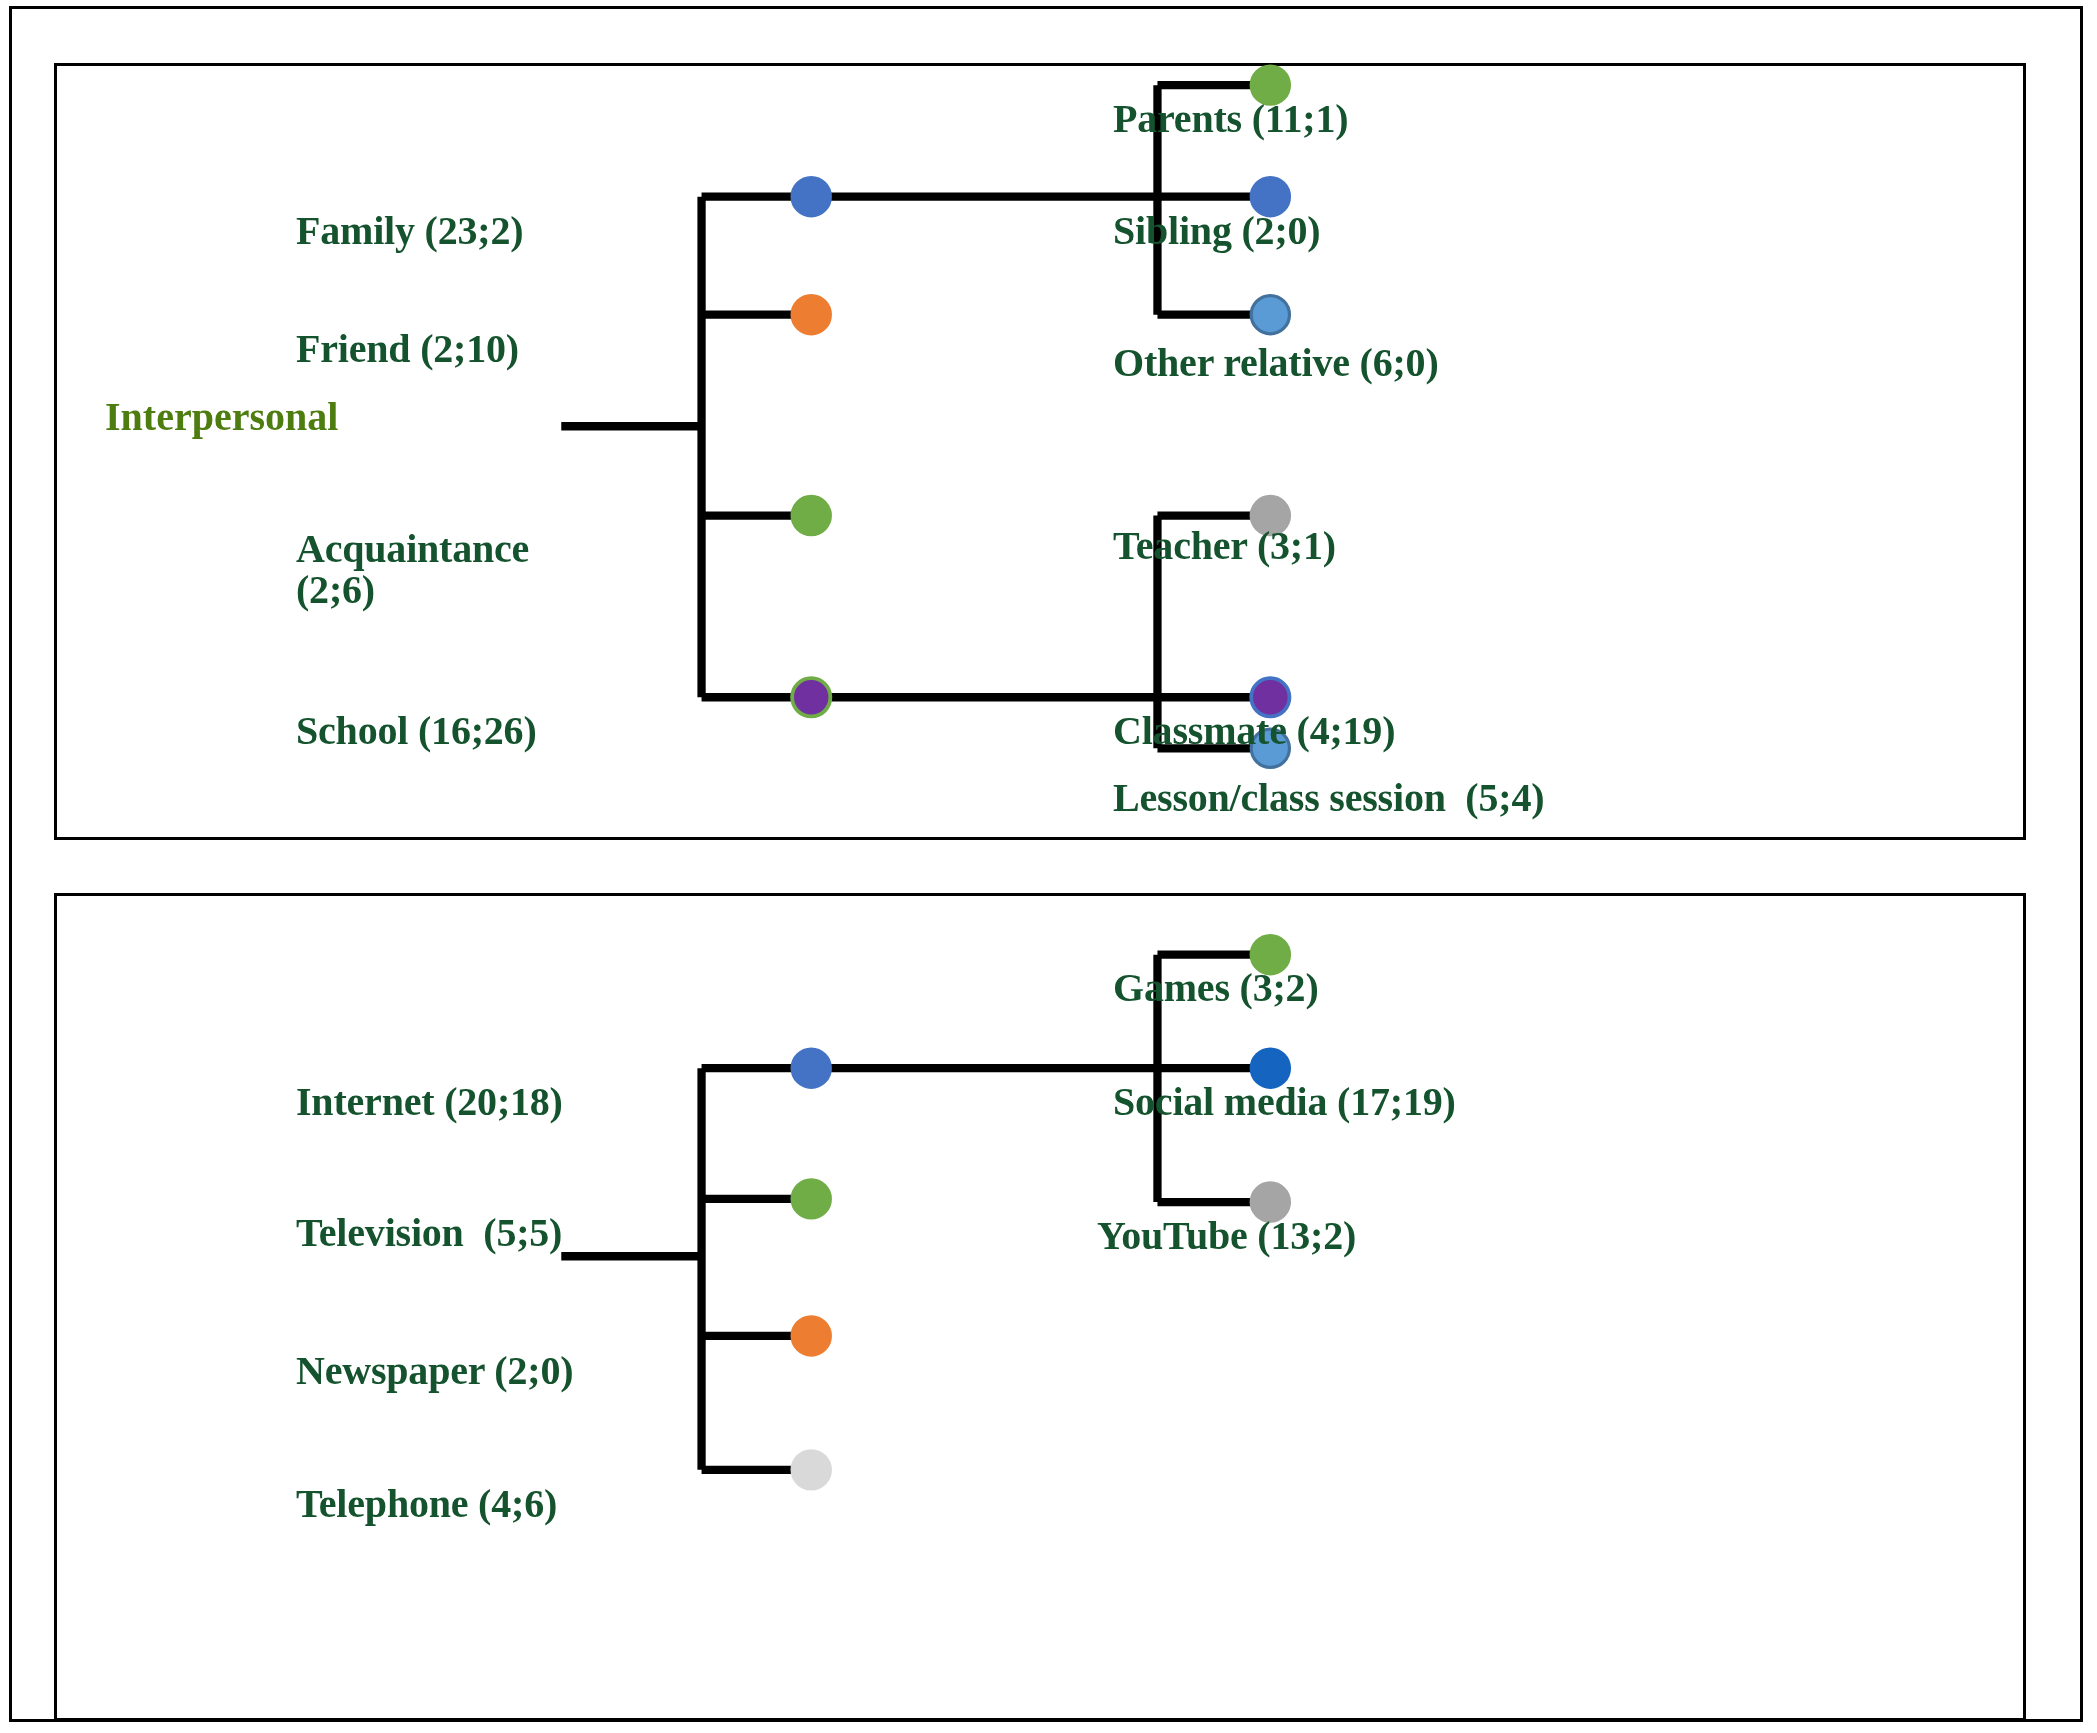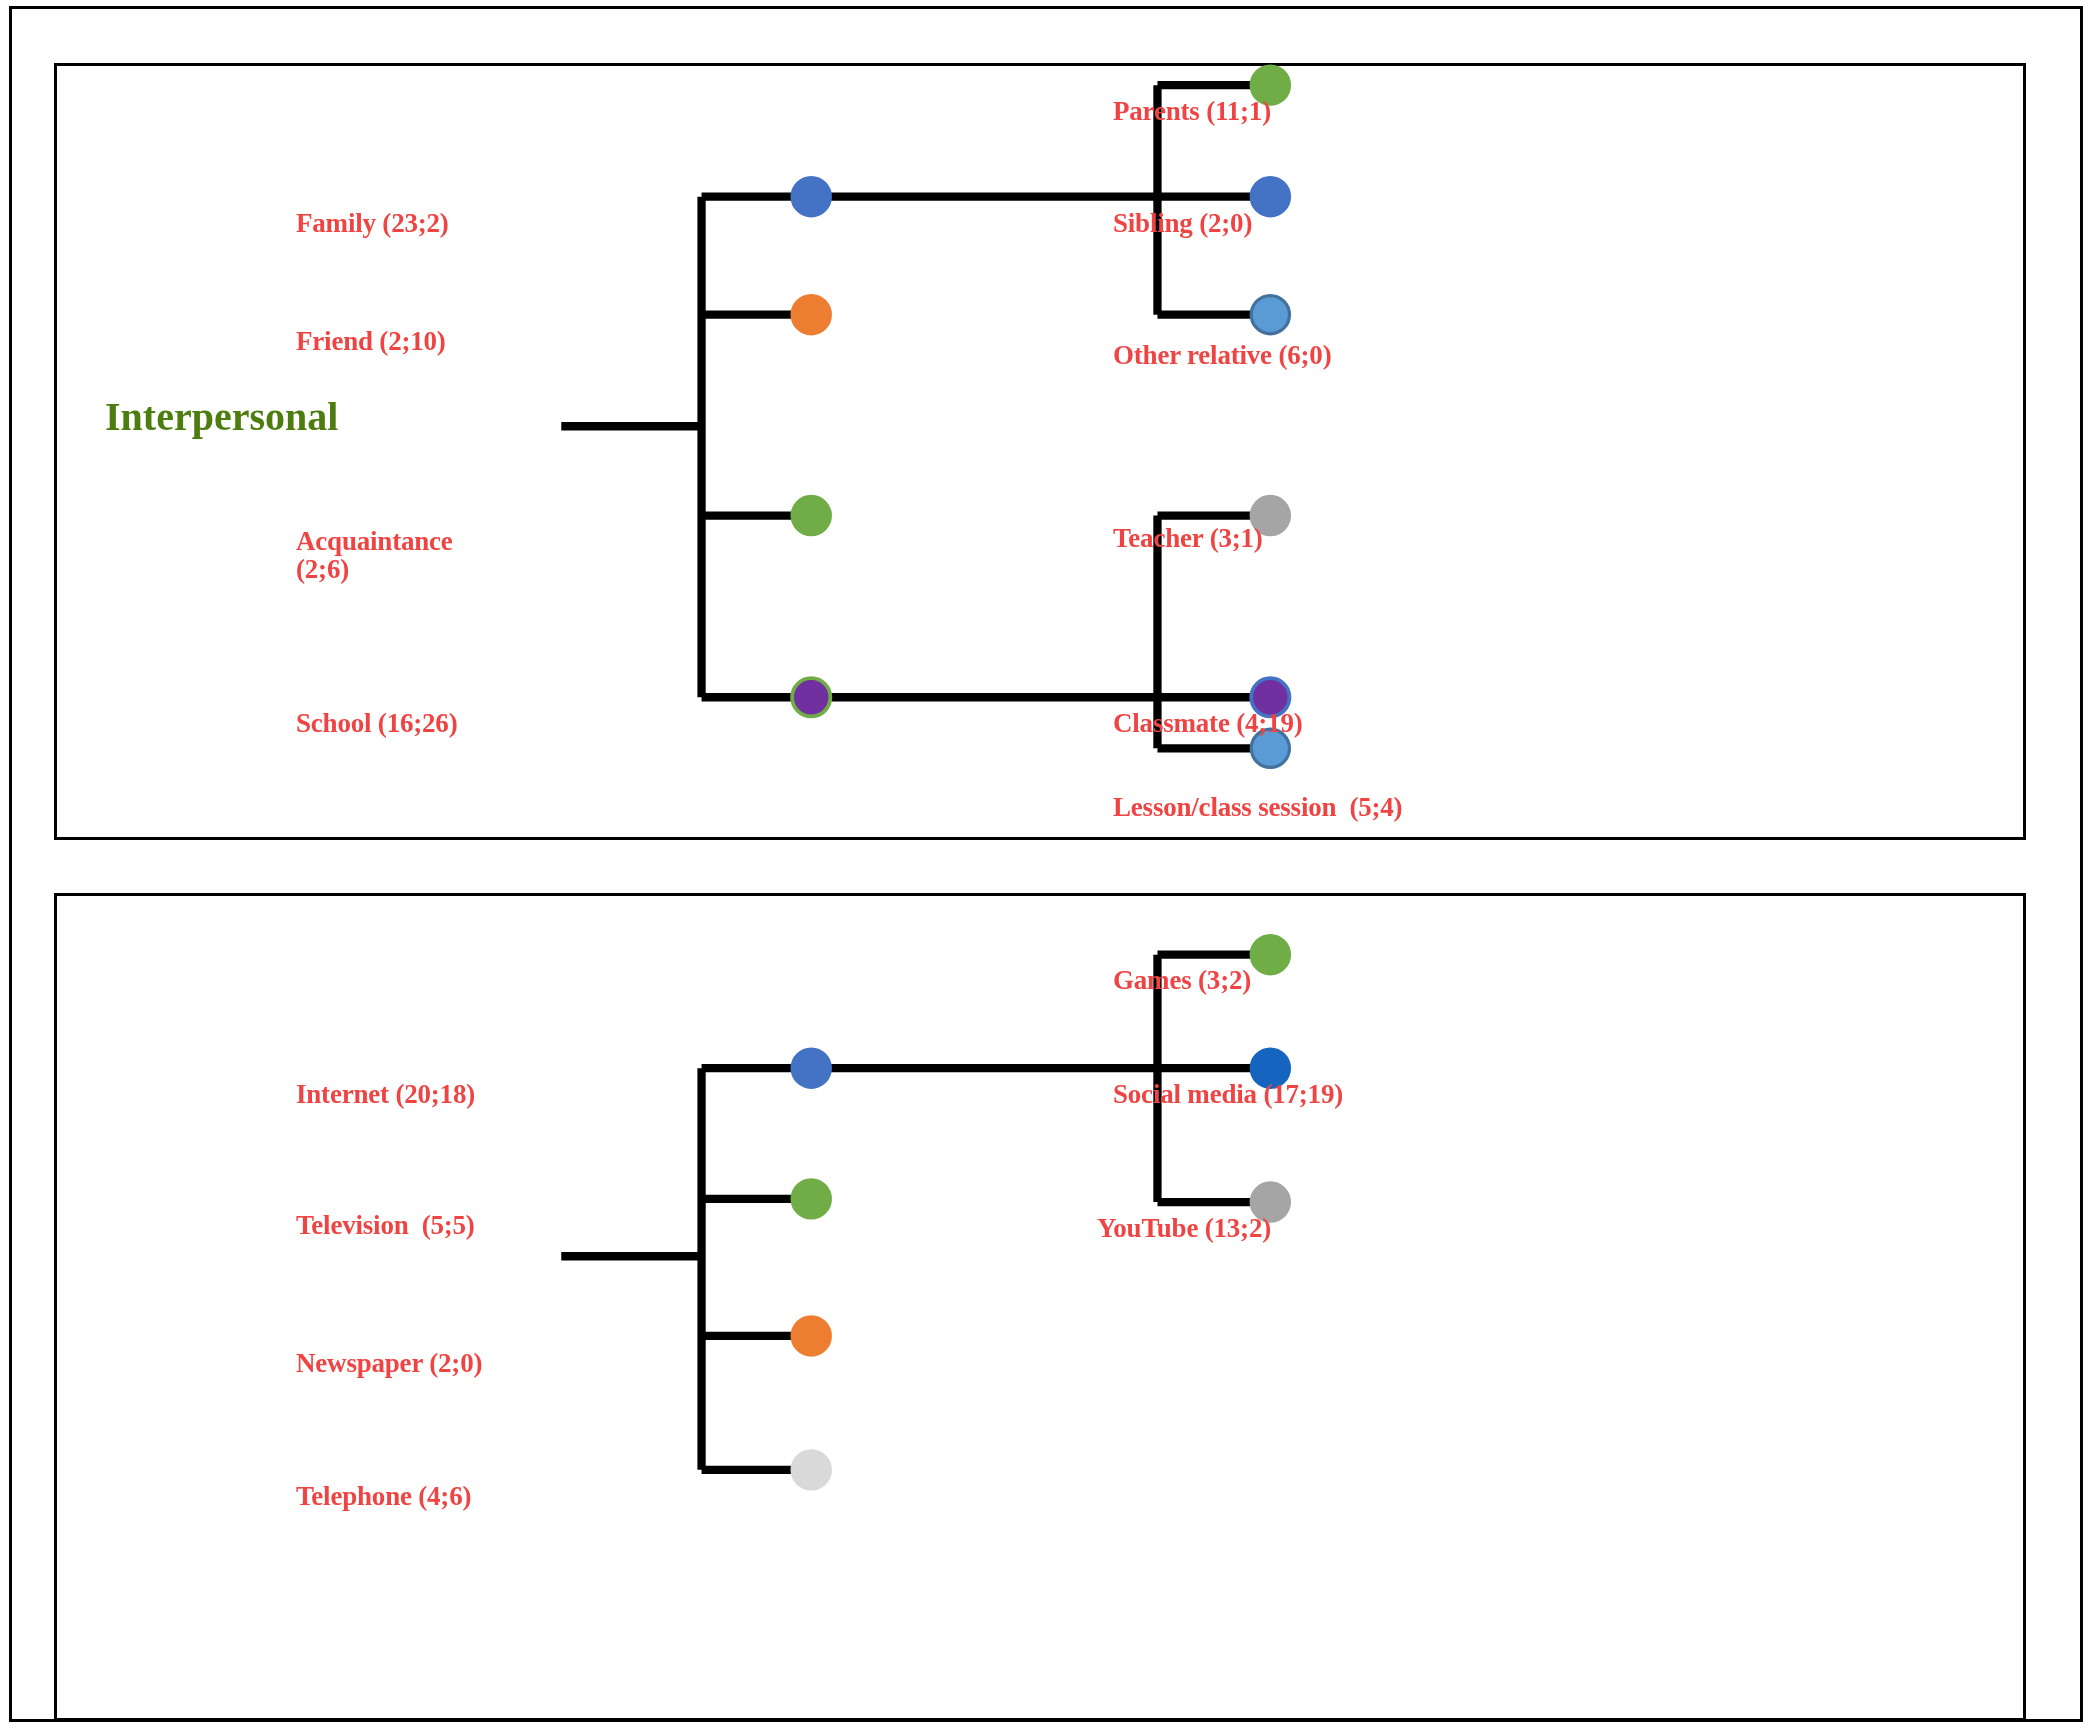--- a/index.html
+++ b/index.html
@@ -25,23 +25,23 @@
   }
   #panel-interpersonal{ left:54px; top:63px; width:1972px; height:777px; }
   #panel-platforms{ left:54px; top:893px; width:1972px; height:828px; }
 
   .tree-svg{position:absolute;left:0;top:0;overflow:visible;}
 
   .node-label{
     position:absolute;
     font-family:"Liberation Serif", serif;
     font-weight:bold;
-    font-size:27px;
+    font-size:40px;
     line-height:1.03;
-    color:#ef4444;
+    color:#14532d;
     white-space:pre;
     letter-spacing:-0.2px;
   }
   .node-label.two-line{white-space:pre-line;}
   .root-label{
     position:absolute;
     font-family:"Liberation Serif", serif;
     font-weight:bold;
     font-size:40px;
     line-height:1.12;
@@ -113,21 +113,21 @@
     <div class="node-label" style="left:1056px; top:32px;">Parents (11;1)</div>
 
     <div class="node-label" style="left:1056px; top:144px;">Sibling (2;0)</div>
 
     <div class="node-label" style="left:1056px; top:276px;">Other relative (6;0)</div>
 
     <div class="node-label" style="left:1056px; top:459px;">Teacher (3;1)</div>
 
     <div class="node-label" style="left:1056px; top:644px;">Classmate (4;19)</div>
 
-    <div class="node-label" style="left:1056px; top:728px;">Lesson/class session  (5;4)</div>
+    <div class="node-label" style="left:1056px; top:711px;">Lesson/class session  (5;4)</div>
   </div>
 
   <div class="panel" id="panel-platforms">
 
     <svg class="tree-svg" width="1965" height="820" viewBox="0 0 3080 1286">
       <g stroke="#000000" stroke-width="13" fill="none" stroke-linecap="butt">
 
         <path d="M 790 565 L 1010 565"></path>
 
         <path d="M 1010 270 L 1010 900"></path>

